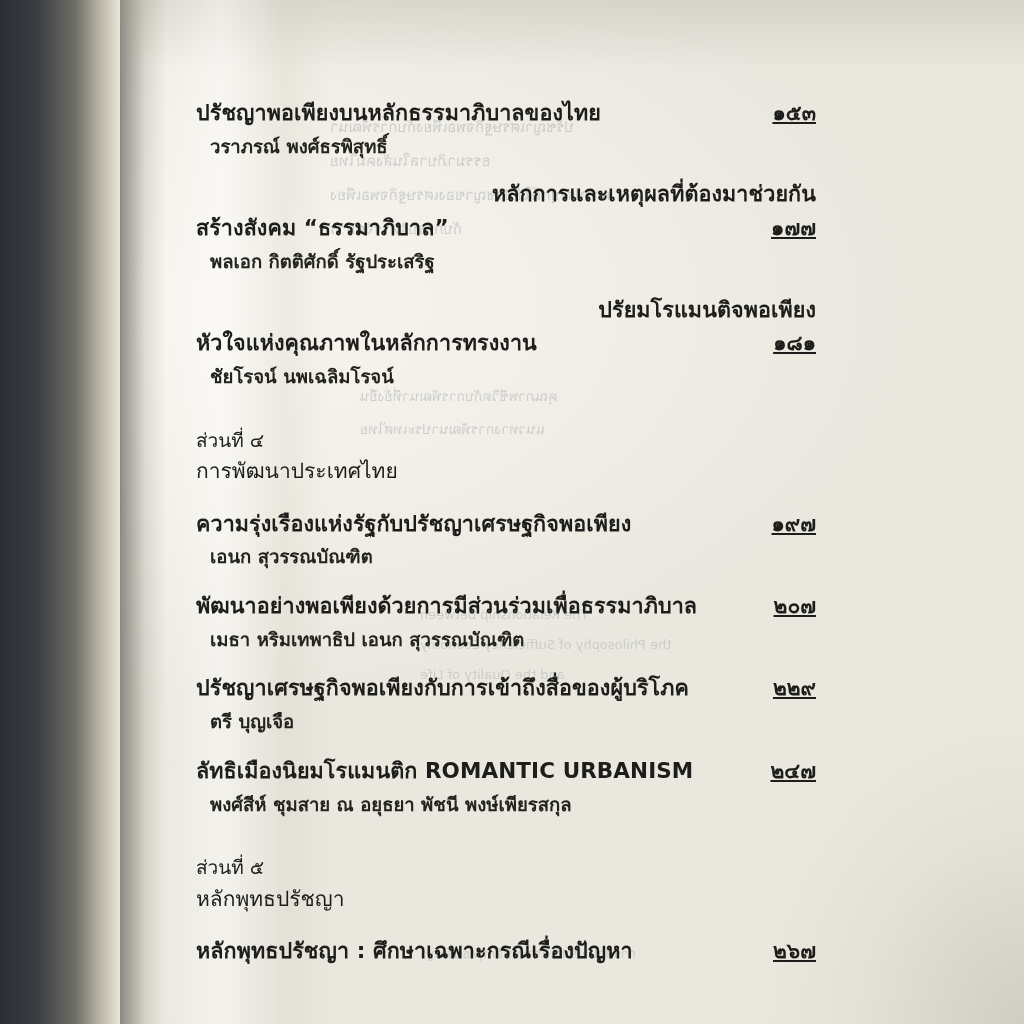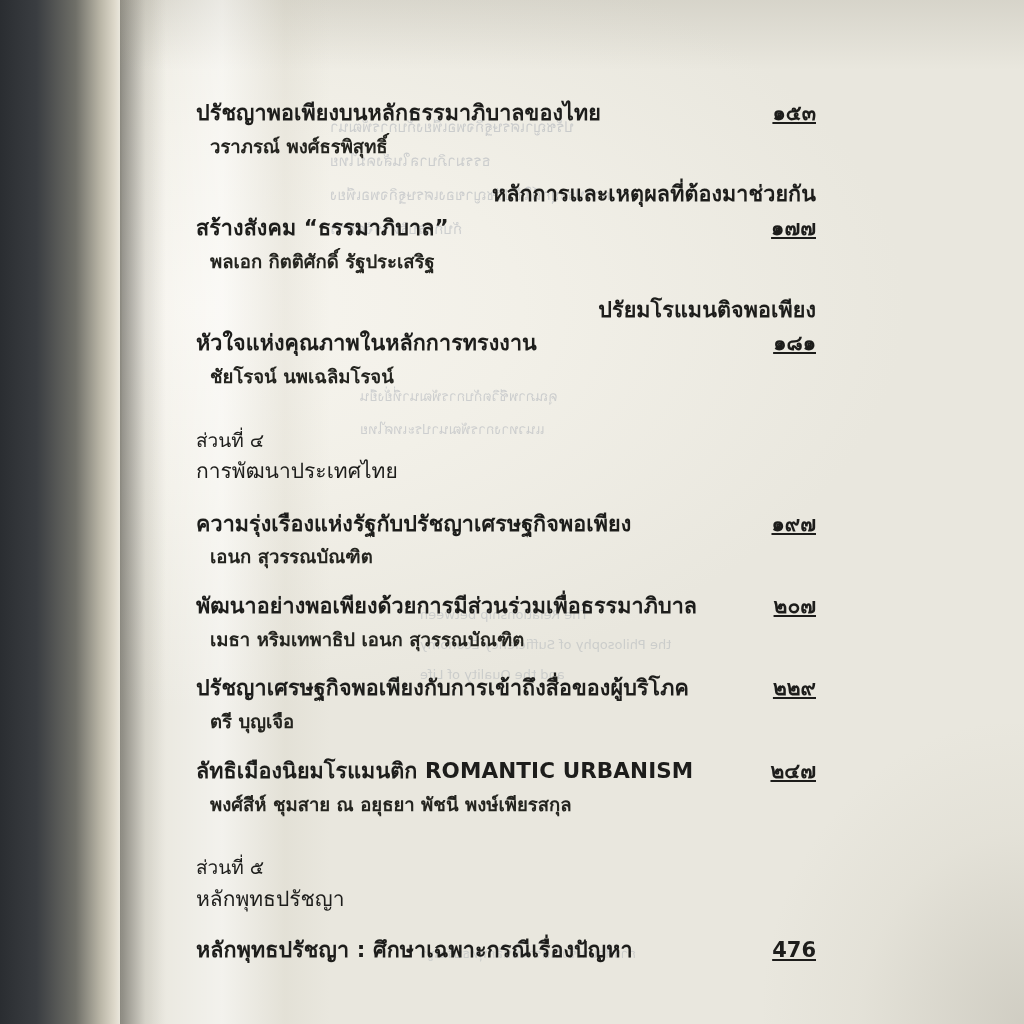--- a/index.html
+++ b/index.html
@@ -255,18 +255,18 @@
     </div>
 
     <div class="section-head">
       <div class="part">ส่วนที่ ๕</div>
       <div class="part-title">หลักพุทธปรัชญา</div>
     </div>
 
     <div class="entry">
       <div class="line">
         <div class="title">หลักพุทธปรัชญา : ศึกษาเฉพาะกรณีเรื่องปัญหา</div>
-        <div class="page-no">476</div>
+        <div class="page-no">๒๖๗</div>
       </div>
     </div>
 
   </div>
 </div>
 
 </body></html>

